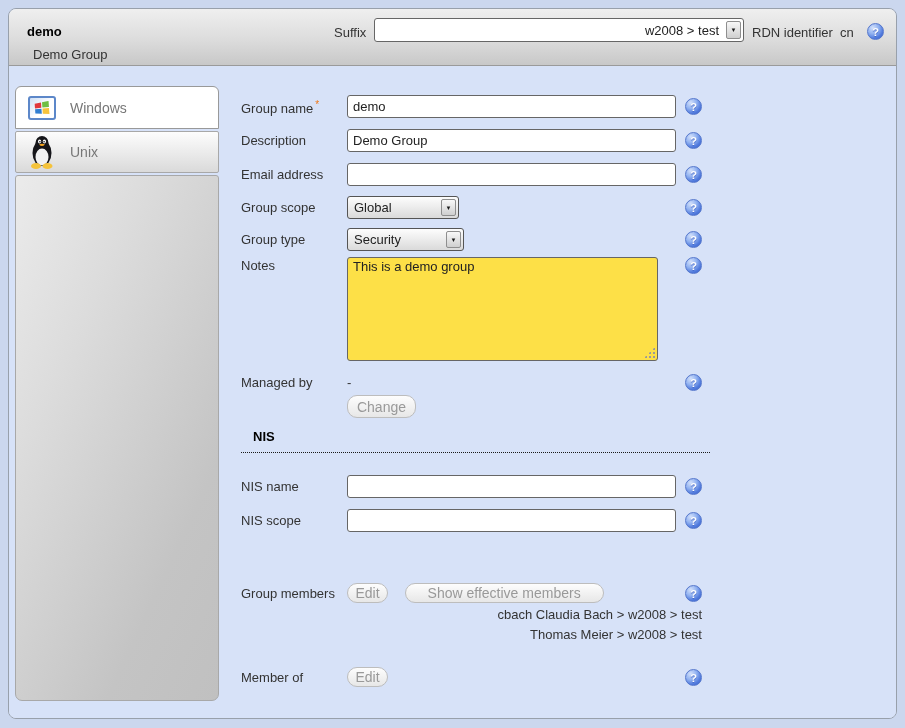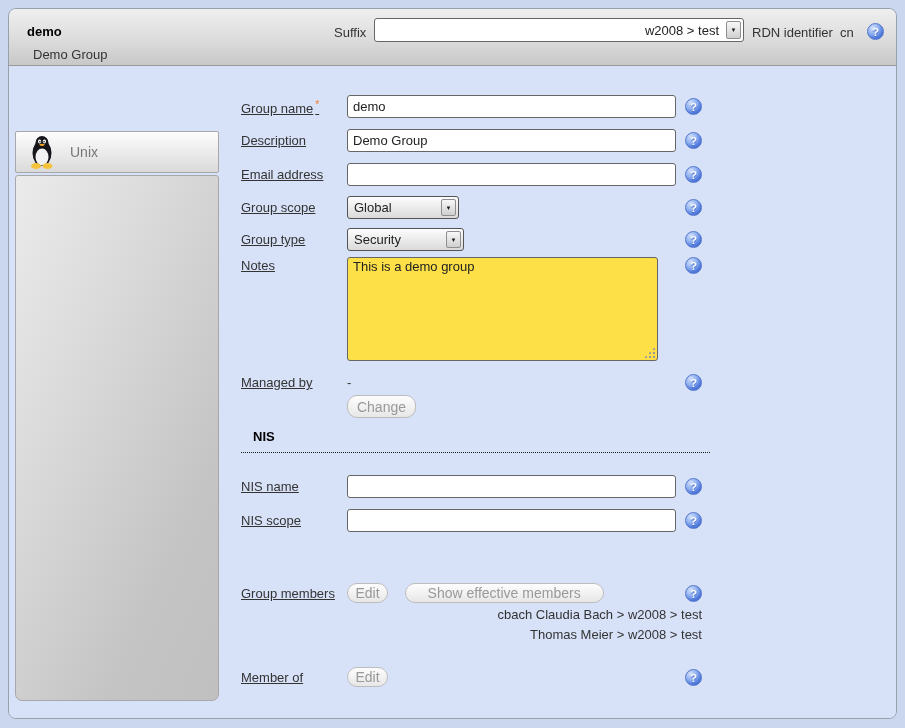--- a/index.html
+++ b/index.html
@@ -72,21 +72,21 @@
     background:linear-gradient(135deg,#cfe0f6,#ffffff 55%);
     border:2px solid #5c87c9; border-radius:3px;
     display:flex; align-items:center; justify-content:center;
   }
   .tux-icon { width:28px; height:36px; margin-left:12px; flex:0 0 28px; }
   
   .row {
     position:absolute; left:232px; width:461px;
     display:flex; align-items:flex-start;
   }
-  .lbl { width:106px; flex:0 0 106px; padding-top:4px; color:#333;text-decoration:underline; }
+  .lbl { width:106px; flex:0 0 106px; padding-top:4px; color:#333; }
   .ctl { flex:1; }
   .row .help { position:absolute; right:0; top:3px; }
   .req { color:#f07818; font-size:10px; vertical-align:super; margin-left:2px; }
   input[type="text"] {
     width:329px; height:23px; border:1px solid #666; border-radius:3px;
     padding:1px 5px; font:13px "Liberation Sans", sans-serif; color:#222;
     background:#fff; outline:none;
   }
   textarea {
     width:311px; height:104px; border:1px solid #666; border-radius:3px;
@@ -144,20 +144,33 @@
     <div class="rdn-label">RDN identifier</div>
     <div class="rdn-value">cn</div>
     <div class="hdr-help">
         <span class="help">?</span>
       </div>
   </div>
 
   <div class="content">
 
     <div class="sidebar">
+      <div class="tab tab-windows">
+        <span class="win-icon">
+          <svg width="16" height="14" viewBox="0 0 16 14">
+            <g transform="rotate(-4 8 7)">
+              <path d="M1 2.2 L7.4 1.4 L7.4 6.6 L1 6.9 Z" fill="#e0383e"></path>
+              <path d="M8.4 1.2 L15 0.4 L15 6.4 L8.4 6.5 Z" fill="#6fbf44"></path>
+              <path d="M1 7.8 L7.4 7.6 L7.4 12.8 L1 12.1 Z" fill="#2f7dd1"></path>
+              <path d="M8.4 7.5 L15 7.4 L15 13.6 L8.4 12.9 Z" fill="#f6c33d"></path>
+            </g>
+          </svg>
+        </span>
+        <span class="tab-label">Windows</span>
+      </div>
       <div class="tab tab-unix">
         <span class="tux-icon">
           <svg width="28" height="36" viewBox="0 0 28 36">
             <ellipse cx="14" cy="19" rx="9.5" ry="13" fill="#16161a"></ellipse>
             <ellipse cx="14" cy="9" rx="6.5" ry="7" fill="#16161a"></ellipse>
             <ellipse cx="14" cy="23" rx="6.5" ry="8.5" fill="#f2f2f2"></ellipse>
             <ellipse cx="11.6" cy="7.5" rx="1.6" ry="2" fill="#fff"></ellipse>
             <ellipse cx="16.4" cy="7.5" rx="1.6" ry="2" fill="#fff"></ellipse>
             <circle cx="11.9" cy="7.8" r="0.8" fill="#111"></circle>
             <circle cx="16.1" cy="7.8" r="0.8" fill="#111"></circle>

